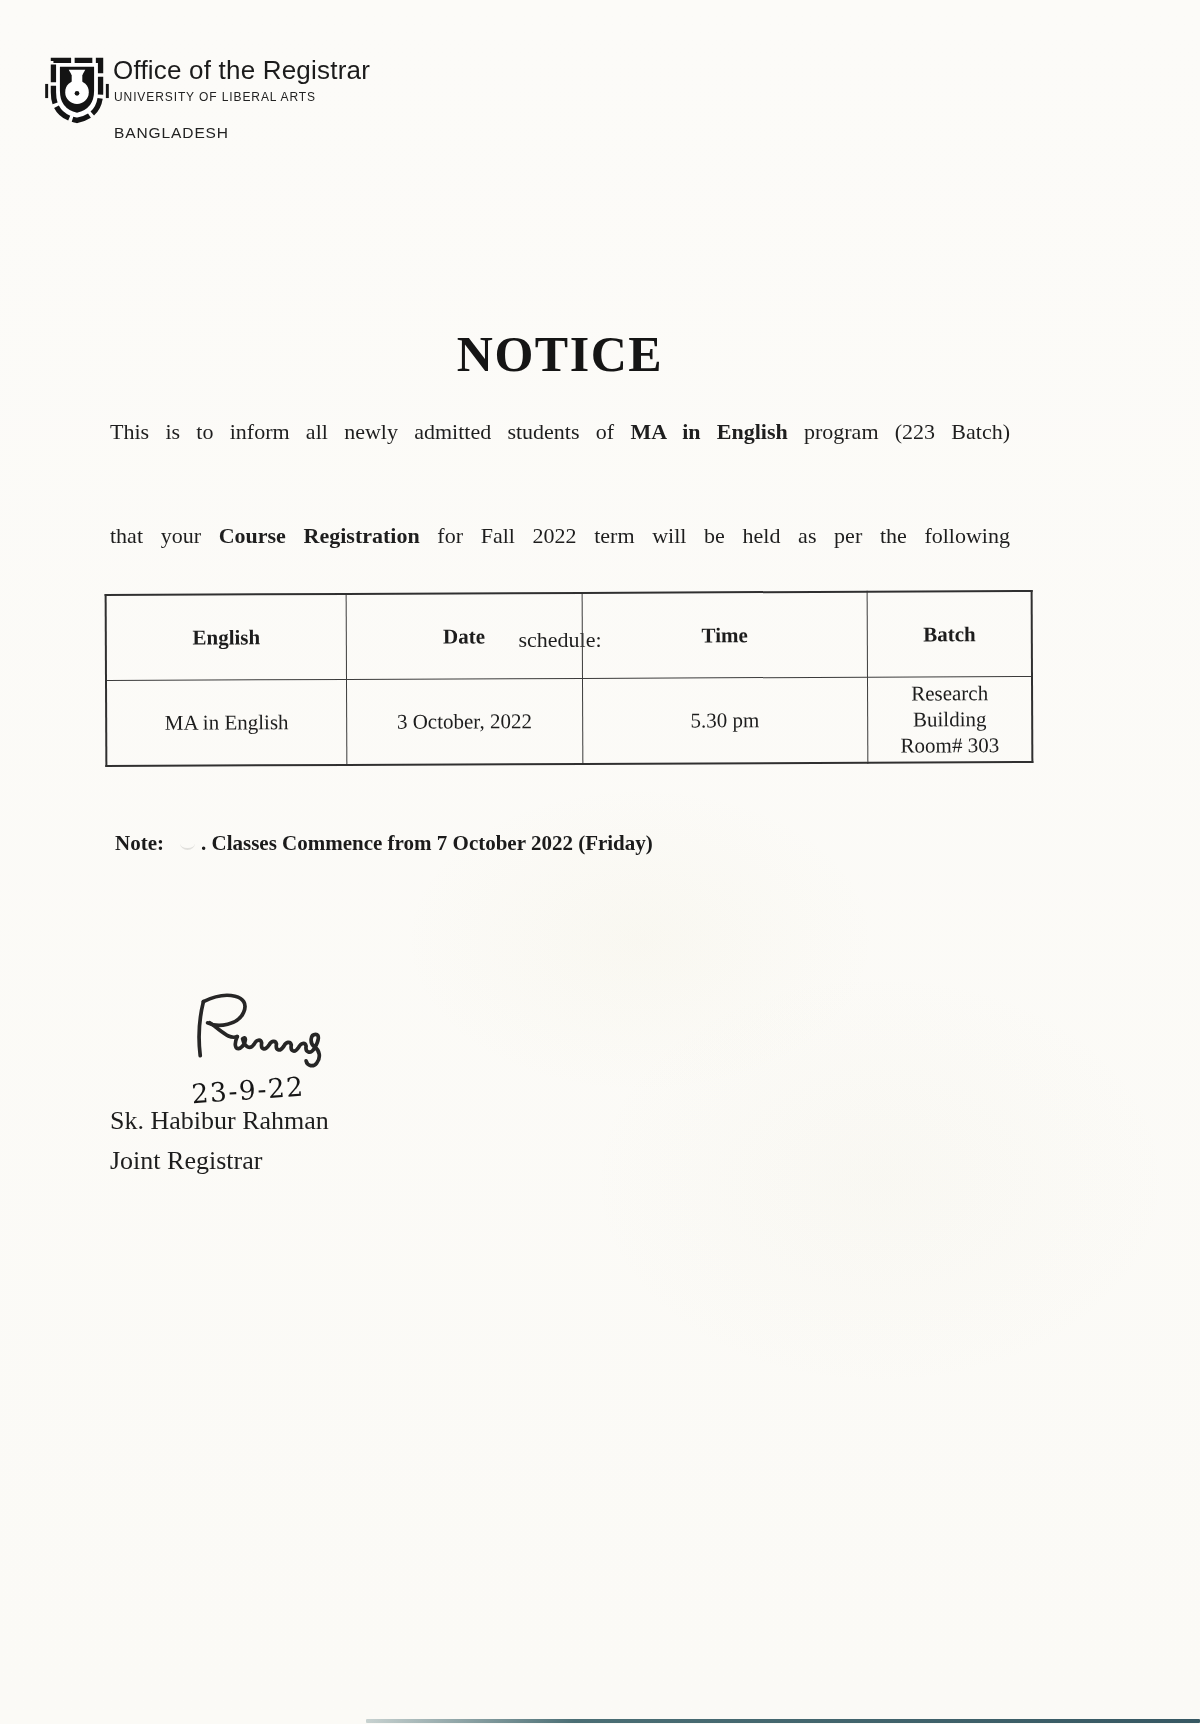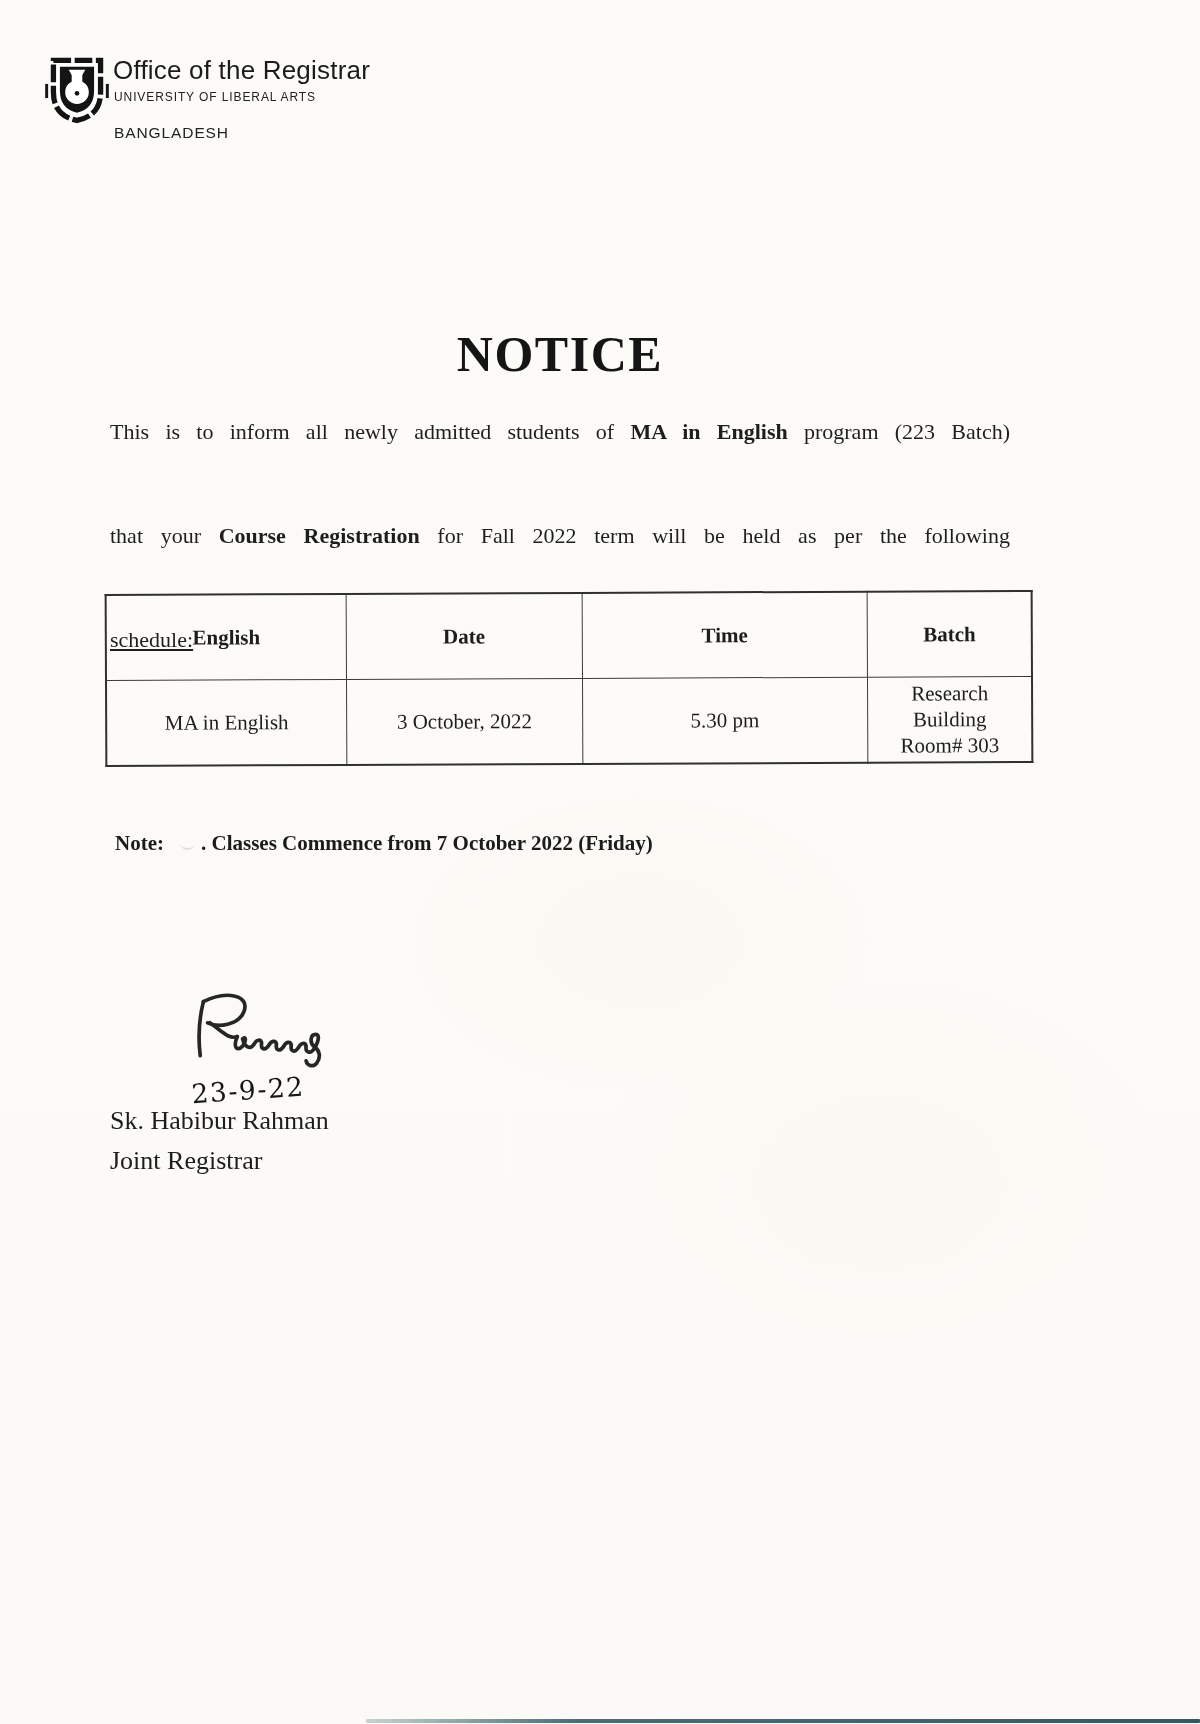--- a/index.html
+++ b/index.html
@@ -33,21 +33,21 @@
   }
   .wrap{position:absolute;left:110px;width:900px;}
   .date-line{top:206px;text-align:right;font-size:26px;color:#1c1c1c;}
   .doc-title{
     top:325px;text-align:center;
     font-size:50px;font-weight:bold;letter-spacing:1.5px;color:#151515;
   }
   .para{top:406px;font-size:22px;line-height:52px;color:#1e1e1e;}
   .jline{text-align:justify;text-align-last:justify;}
   .jline::after{content:"";display:inline-block;width:100%;height:0;}
-  .lastline{text-align:left;text-decoration:underline;}
+  .lastline{text-align:center;}
   b{font-weight:bold;}
   
   .table-wrap{position:absolute;left:105px;top:594px;transform:rotate(-0.25deg);transform-origin:left center;}
   table.sched{border-collapse:collapse;table-layout:fixed;width:928px;border:2px solid #303030;}
   table.sched th,table.sched td{
     border:1.6px solid #3b3b3b;
     text-align:center;vertical-align:middle;
     font-size:21px;color:#1d1d1d;padding:0 4px;
   }
   table.sched th{font-weight:bold;height:84px;}

